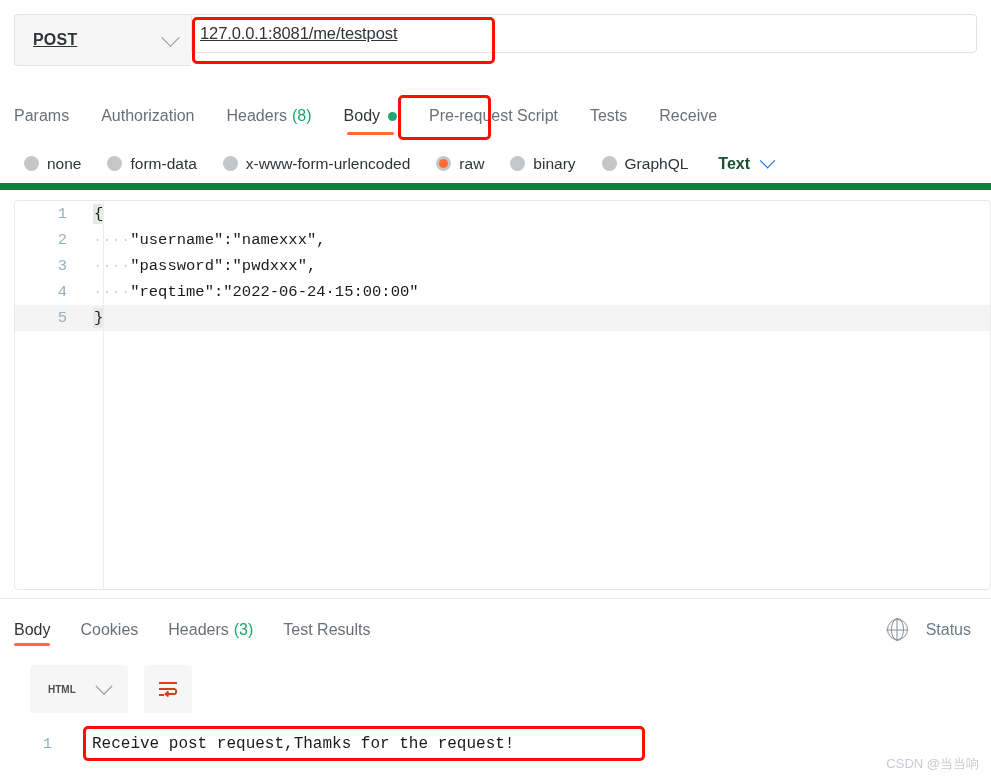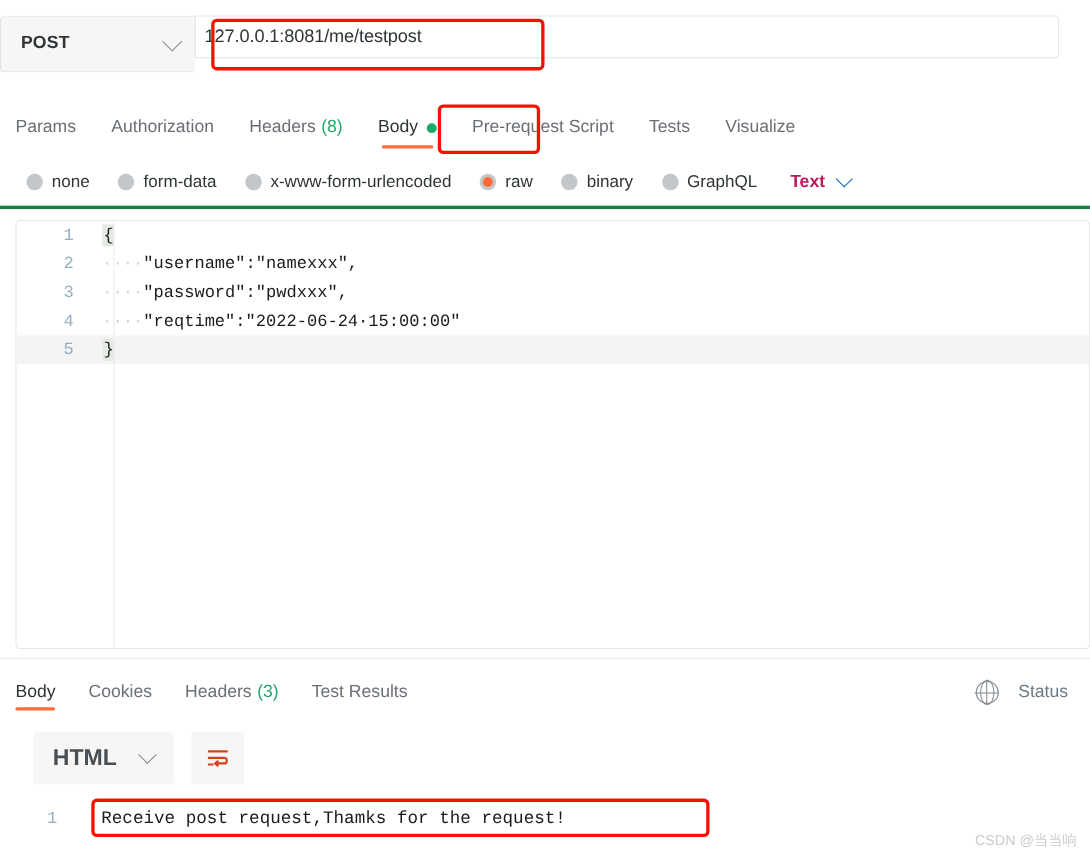--- a/index.html
+++ b/index.html
@@ -7,23 +7,23 @@
     width: 991px; height: 781px;
     background: #ffffff;
     font-family: "Liberation Sans", sans-serif;
     color: #2f3437;
     overflow: hidden;
   }
   .app { position: relative; width: 991px; height: 781px; background:#fff; }
 
   
   .url-row {
-    position: absolute; left: 0; top: 14px;
+    position: absolute; left: 14px; top: 14px;
     width: 963px; height: 52px;
-    display: flex; align-items: stretch;
+    display: flex; align-items: stretch; text-decoration: underline;
   }
   .method-select {
     width: 177px; height: 52px;
     background: #f6f6f6;
     border: 1px solid #e3e3e3;
     border-right: none;
     border-radius: 4px 0 0 4px;
     display: flex; align-items: center;
     padding: 0 14px 0 18px;
     cursor: pointer;
@@ -87,42 +87,42 @@
     width: 9px; height: 9px; border-radius: 50%;
     background: #1fa86c; margin-left: 8px; display: inline-block;
   }
 
   
   .radio-row {
     position: absolute; left: 0; top: 144px;
     width: 991px; height: 46px;
     display: flex; align-items: center;
     padding-left: 24px;
-    border-bottom: 3px solid #15803d;
+    border-bottom: 7px solid #15803d;
   }
   .radio-item {
     display: flex; align-items: center;
     margin-right: 26px; cursor: pointer;
     font-size: 15.5px; color: #2f3437;
     white-space: nowrap;
   }
   .radio-dot {
     width: 15px; height: 15px; border-radius: 50%;
     background: #c4c7ca; margin-right: 8px;
     flex-shrink: 0;
     display:flex; align-items:center; justify-content:center;
   }
   .radio-item.selected .radio-dot { background: #c4c7ca; }
   .radio-item.selected .radio-dot::after {
     content:''; width: 9px; height: 9px; border-radius: 50%;
     background: #ff6c37;
   }
   .text-dd {
     display: flex; align-items: center; cursor: pointer;
-    font-size: 16px; font-weight: bold; color: #be185d;
+    font-size: 16px; font-weight: bold; color: #14532d;
     margin-left: 4px;
   }
   .chev-blue {
     width: 11px; height: 11px;
     border-right: 1.8px solid #0a6ed1;
     border-bottom: 1.8px solid #0a6ed1;
     transform: rotate(45deg) translate(-2px,-2px);
     margin-left: 12px;
   }
 
@@ -219,21 +219,21 @@
     display: flex; align-items: center;
     font-size: 16px; color: #6b6f76; cursor: pointer;
     white-space: nowrap;
   }
   .seg.active { background: #e8e8e8; color: #2f3437; }
   .fmt-dd {
     margin-left: 16px; height: 48px;
     background: #f6f6f6; border-radius: 4px;
     display: flex; align-items: center;
     padding: 0 18px; cursor: pointer;
-    font-size: 21px; color: #4a4f54; font-weight: bold;
+    font-size: 10px; color: #4a4f54; font-weight: bold;
   }
   .fmt-dd .chev {
     border-color: #8a8f94; margin-left: 22px;
     width: 12px; height: 12px;
   }
   .wrap-btn {
     margin-left: 16px; width: 48px; height: 48px;
     background: #f6f6f6; border-radius: 4px;
     display: flex; align-items: center; justify-content: center;
     cursor: pointer;
@@ -294,21 +294,21 @@
       <span class="green-dot"></span>
       <span class="underline"></span>
     </div>
     <div class="req-tab">
       <span>Pre-request Script</span>
     </div>
     <div class="req-tab">
       <span>Tests</span>
     </div>
     <div class="req-tab">
-      <span>Visualize</span>
+      <span>Receive</span>
     </div>
   </div>
   <div class="anno-box" id="anno-body"></div>
 
   <div class="radio-row">
     <div class="radio-item">
       <span class="radio-dot"></span>
       <span>none</span>
     </div>
     <div class="radio-item">

